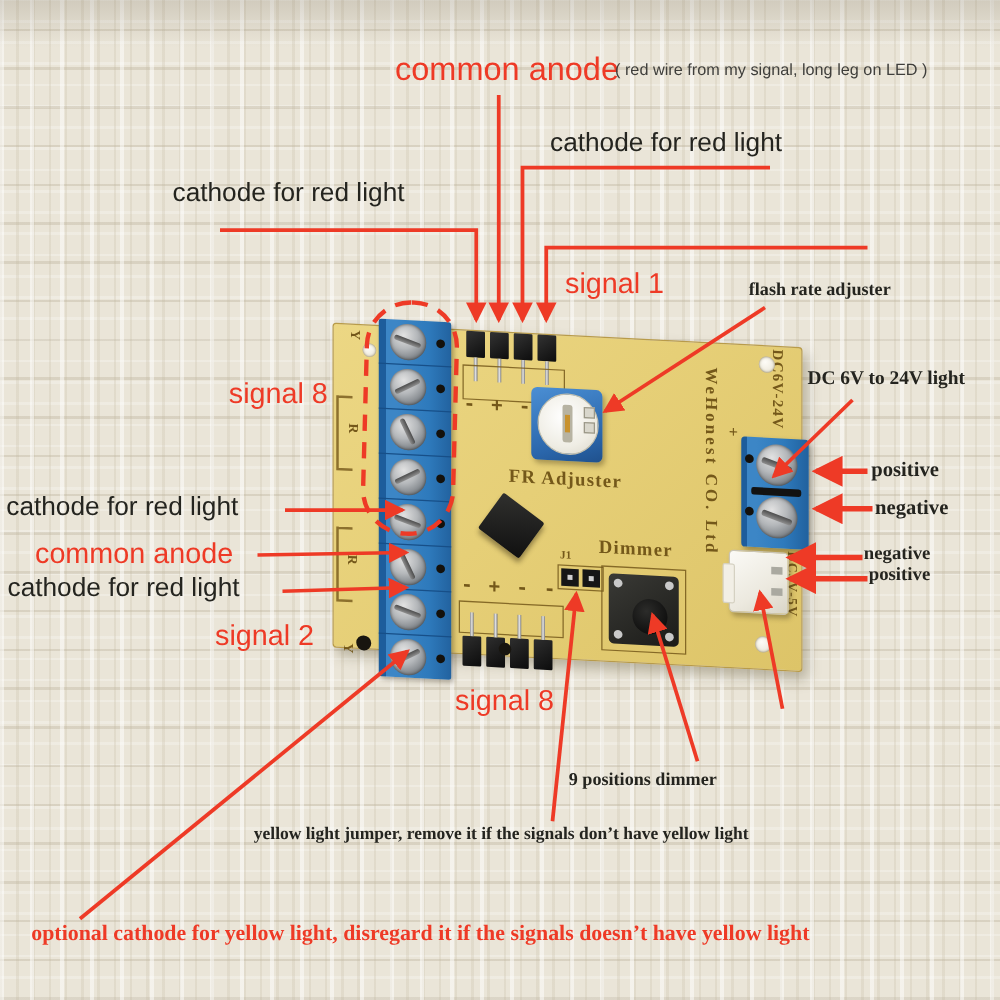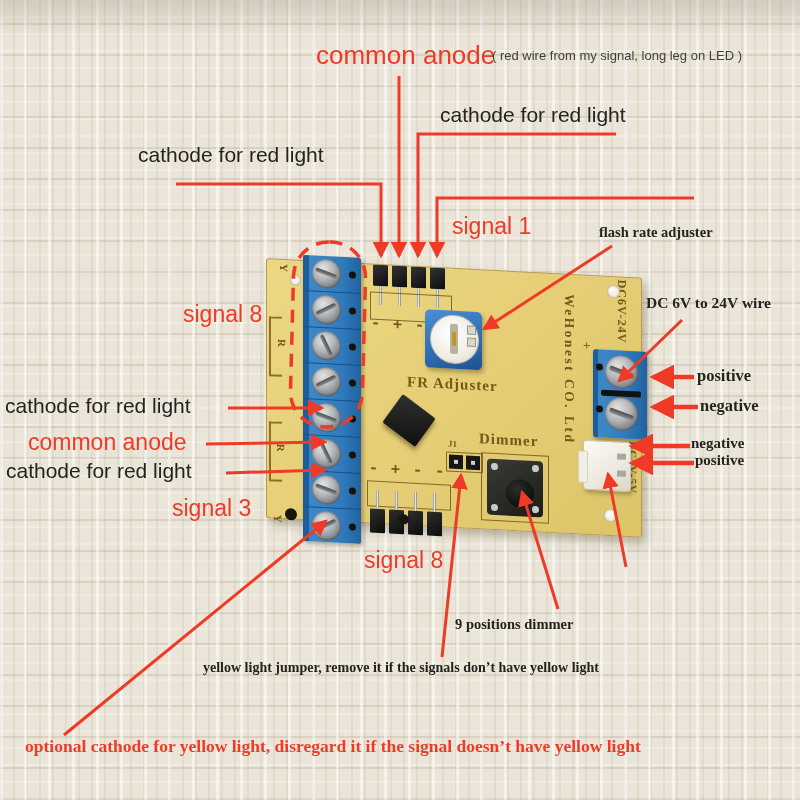--- a/index.html
+++ b/index.html
@@ -250,27 +250,27 @@
     </g>
   </svg>
 
   <div class="lbl red" style="left:316px;top:40px;font-size:26px;">common anode</div>
   <div class="lbl" style="left:492px;top:48px;font-size:13px;color:#3f3f3c;">( red wire from my signal, long leg on LED )</div>
   <div class="lbl blk" style="left:440px;top:103px;font-size:21px;">cathode for red light</div>
   <div class="lbl blk" style="left:138px;top:143px;font-size:21px;">cathode for red light</div>
   <div class="lbl red" style="left:452px;top:213px;font-size:23px;">signal 1</div>
   <div class="lbl blk b" style="left:599px;top:224px;font-size:14.5px;">flash rate adjuster</div>
   <div class="lbl red" style="left:183px;top:301px;font-size:23px;">signal 8</div>
-  <div class="lbl blk b" style="left:646px;top:294px;font-size:15.5px;">DC 6V to 24V wire</div>
+  <div class="lbl blk b" style="left:646px;top:294px;font-size:15.5px;">DC 6V to 24V light</div>
   <div class="lbl blk b" style="left:697px;top:366px;font-size:16.5px;">positive</div>
   <div class="lbl blk b" style="left:700px;top:396px;font-size:16.5px;">negative</div>
   <div class="lbl blk" style="left:5px;top:394px;font-size:21px;">cathode for red light</div>
   <div class="lbl red" style="left:28px;top:429px;font-size:23px;">common anode</div>
   <div class="lbl blk" style="left:6px;top:459px;font-size:21px;">cathode for red light</div>
   <div class="lbl blk b" style="left:691px;top:435px;font-size:15px;">negative</div>
   <div class="lbl blk b" style="left:695px;top:452px;font-size:15px;">positive</div>
-  <div class="lbl red" style="left:172px;top:495px;font-size:23px;">signal 3</div>
+  <div class="lbl red" style="left:172px;top:495px;font-size:23px;">signal 2</div>
   <div class="lbl red" style="left:364px;top:547px;font-size:23px;">signal 8</div>
   <div class="lbl blk b" style="left:455px;top:616px;font-size:14.5px;">9 positions dimmer</div>
   <div class="lbl blk b" style="left:203px;top:660px;font-size:14px;">yellow light jumper, remove it if the signals don’t have yellow light</div>
-  <div class="lbl red b" style="left:25px;top:736px;font-size:17.5px;">optional cathode for yellow light, disregard it if the signal doesn’t have yellow light</div>
+  <div class="lbl red b" style="left:25px;top:736px;font-size:17.5px;">optional cathode for yellow light, disregard it if the signals doesn’t have yellow light</div>
 
 </div>
 
 </body></html>

